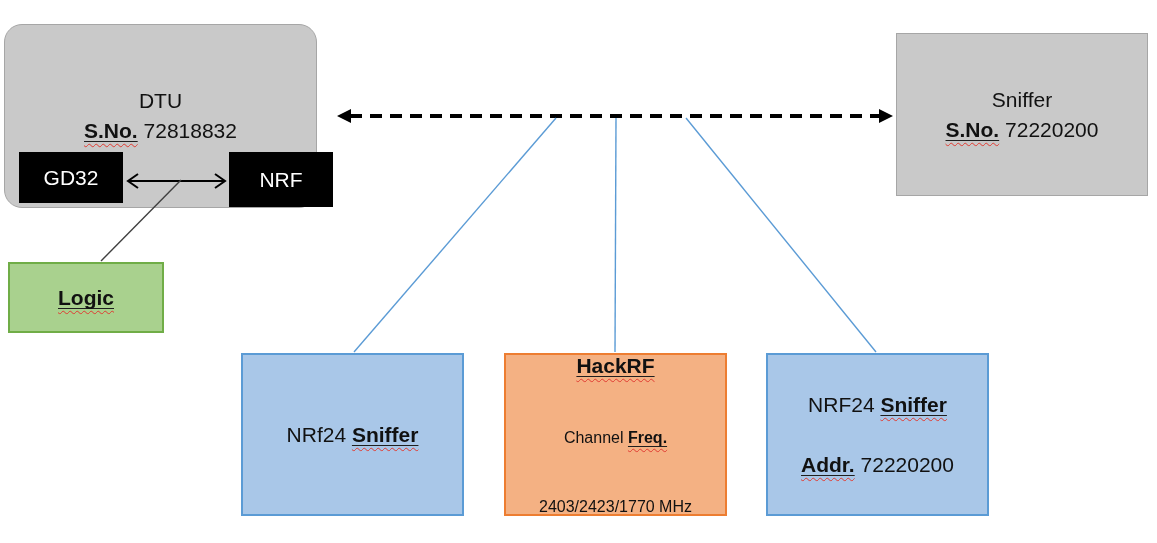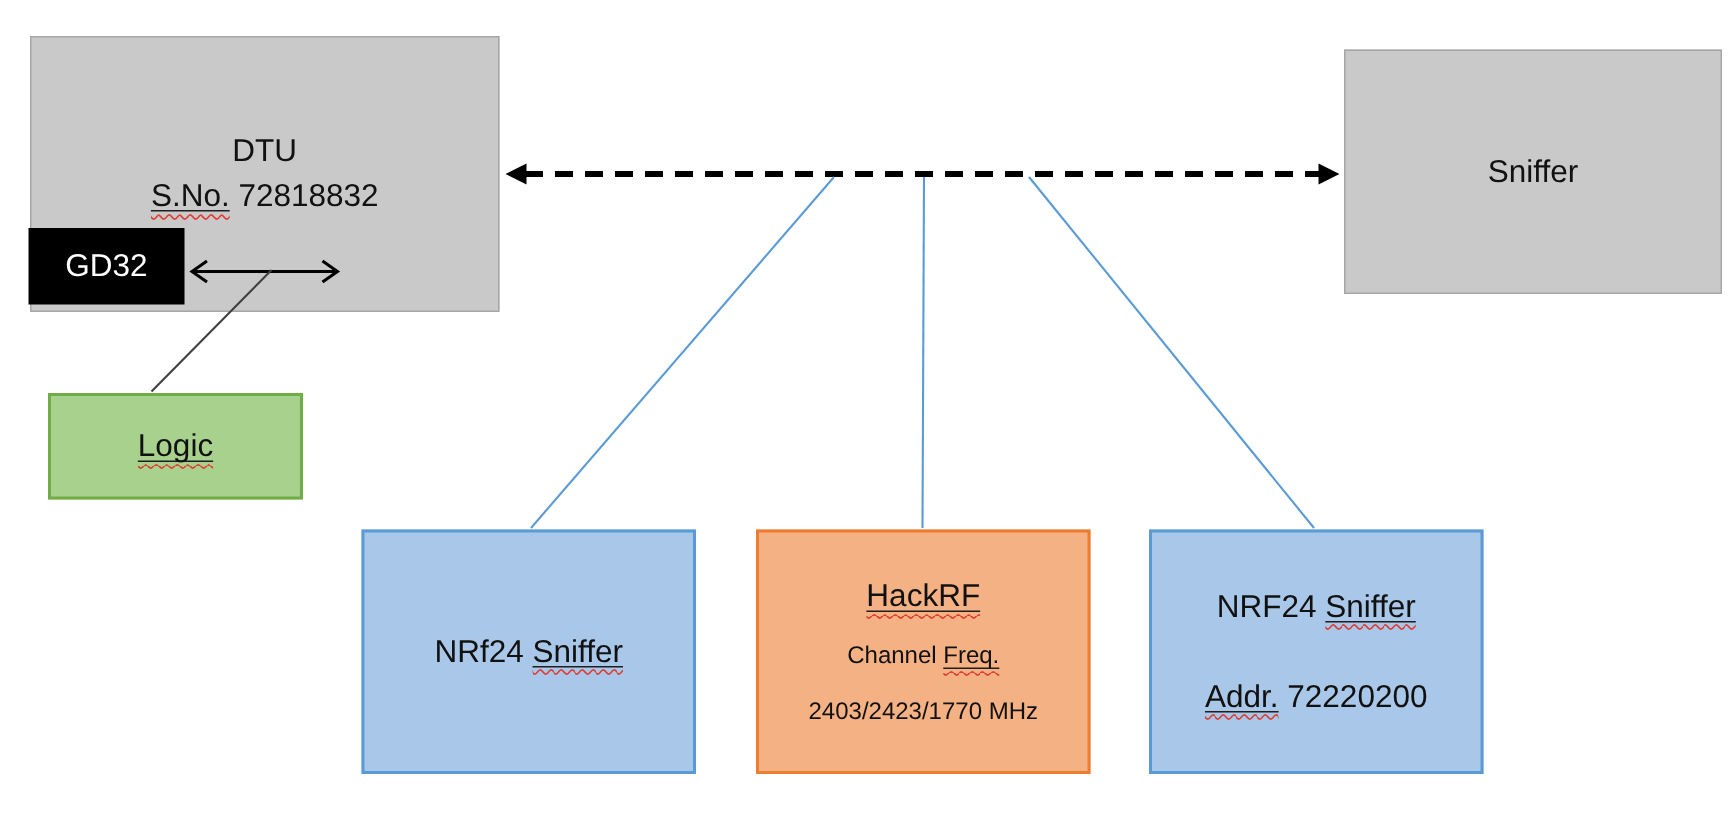--- a/index.html
+++ b/index.html
@@ -38,65 +38,72 @@
     text-decoration-thickness: 1px;
     text-underline-offset: 3px;
   }
   .sq {
     text-decoration-line: underline;
     text-decoration-style: wavy;
     text-decoration-color: var(--squiggle_red, #e03b32);
     text-decoration-thickness: 1px;
     text-underline-offset: 5px;
     text-decoration-skip-ink: none;
+    font-weight: bold;
   }
 
   svg.overlay {
     position: absolute;
     left: 0; top: 0;
     width: 1157px; height: 543px;
     pointer-events: none;
   }
   .arrow-black  { stroke: var(--arrow_black, #000000); }
   .fill-black   { fill: var(--arrow_black, #000000); }
   .conn-blue    { stroke: var(--connector_blue, #5b9bd5); }
   .conn-dark    { stroke: var(--connector_dark, #404040); }
 </style>
 </head>
 <body>
 
 <div class="canvas">
 
-  <div class="box gray fs20" style="left:20px; top:24px; width:313px; height:184px;">
+  <div class="box gray fs20" style="left:4px; top:24px; width:313px; height:184px;border-radius:18px;">
     <div>DTU</div>
     <div>
       <span class="u"><span class="sq">S.No.</span></span><span> 72818832</span>
     </div>
   </div>
 
   <div class="box black fs20" style="left:19px; top:152px; width:104px; height:51px;">
     <div>GD32</div>
   </div>
 
+  <div class="box black fs20" style="left:229px; top:152px; width:104px; height:55px;">
+    <div>NRF</div>
+  </div>
 
-  <div class="box green fs20" style="left:32px; top:262px; width:170px; height:71px;">
+  <div class="box green fs20" style="left:8px; top:262px; width:156px; height:71px;">
     <span class="u"><span class="sq">Logic</span></span>
   </div>
 
   <div class="box gray fs20" style="left:896px; top:33px; width:252px; height:163px;">
     <div>Sniffer</div>
+    <div>
+      <span class="u"><span class="sq">S.No.</span></span><span> 72220200</span>
+    </div>
   </div>
 
   <div class="box blue fs20" style="left:241px; top:353px; width:223px; height:163px;">
     <div>
       <span>NRf24 </span><span class="u"><span class="sq">Sniffer</span></span>
     </div>
   </div>
 
-  <div class="box orange" style="left:504px; top:353px; width:223px; height:163px;">
+  <div class="box orange" style="left:504px; top:353px; width:223px; height:163px;gap:32px;">
     <div class="fs20">
       <span class="u"><span class="sq">HackRF</span></span>
     </div>
     <div class="fs15">
       <span>Channel </span><span class="u"><span class="sq">Freq.</span></span>
     </div>
     <div class="fs15">2403/2423/1770 MHz</div>
   </div>
 
   <div class="box blue fs20" style="left:766px; top:353px; width:223px; height:163px;">

